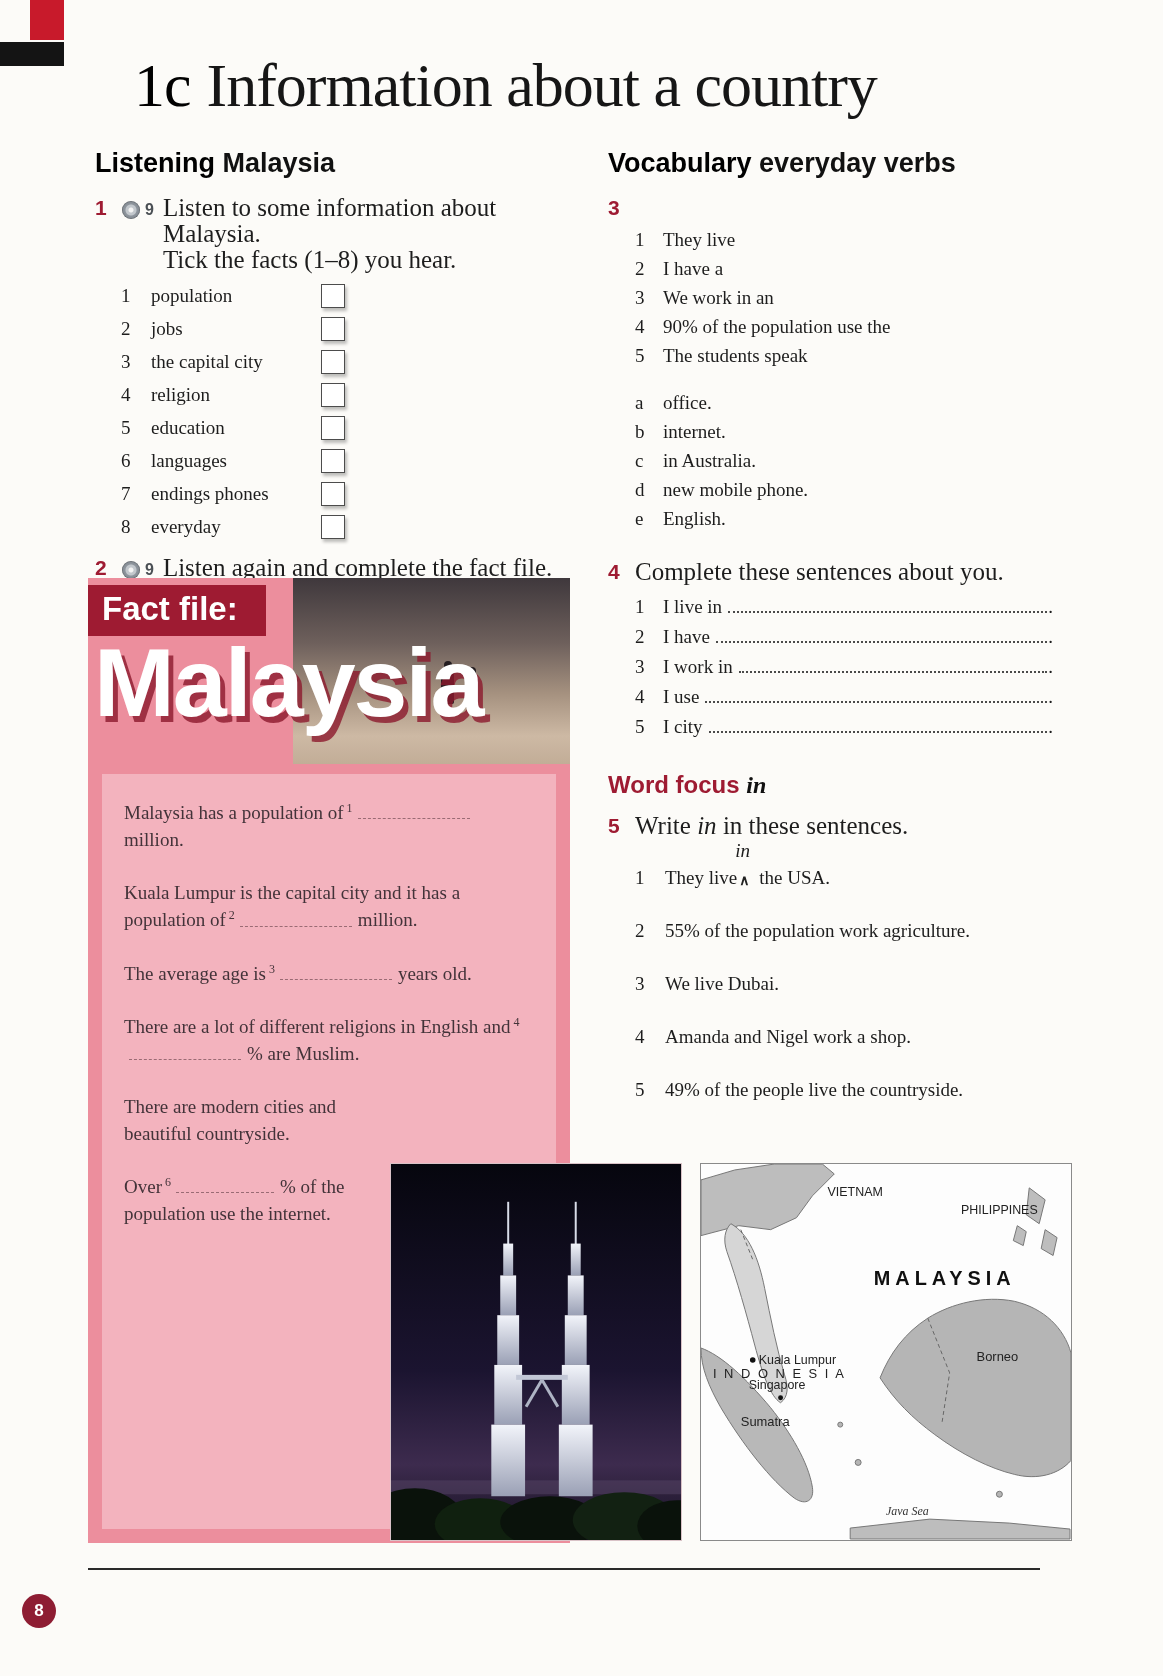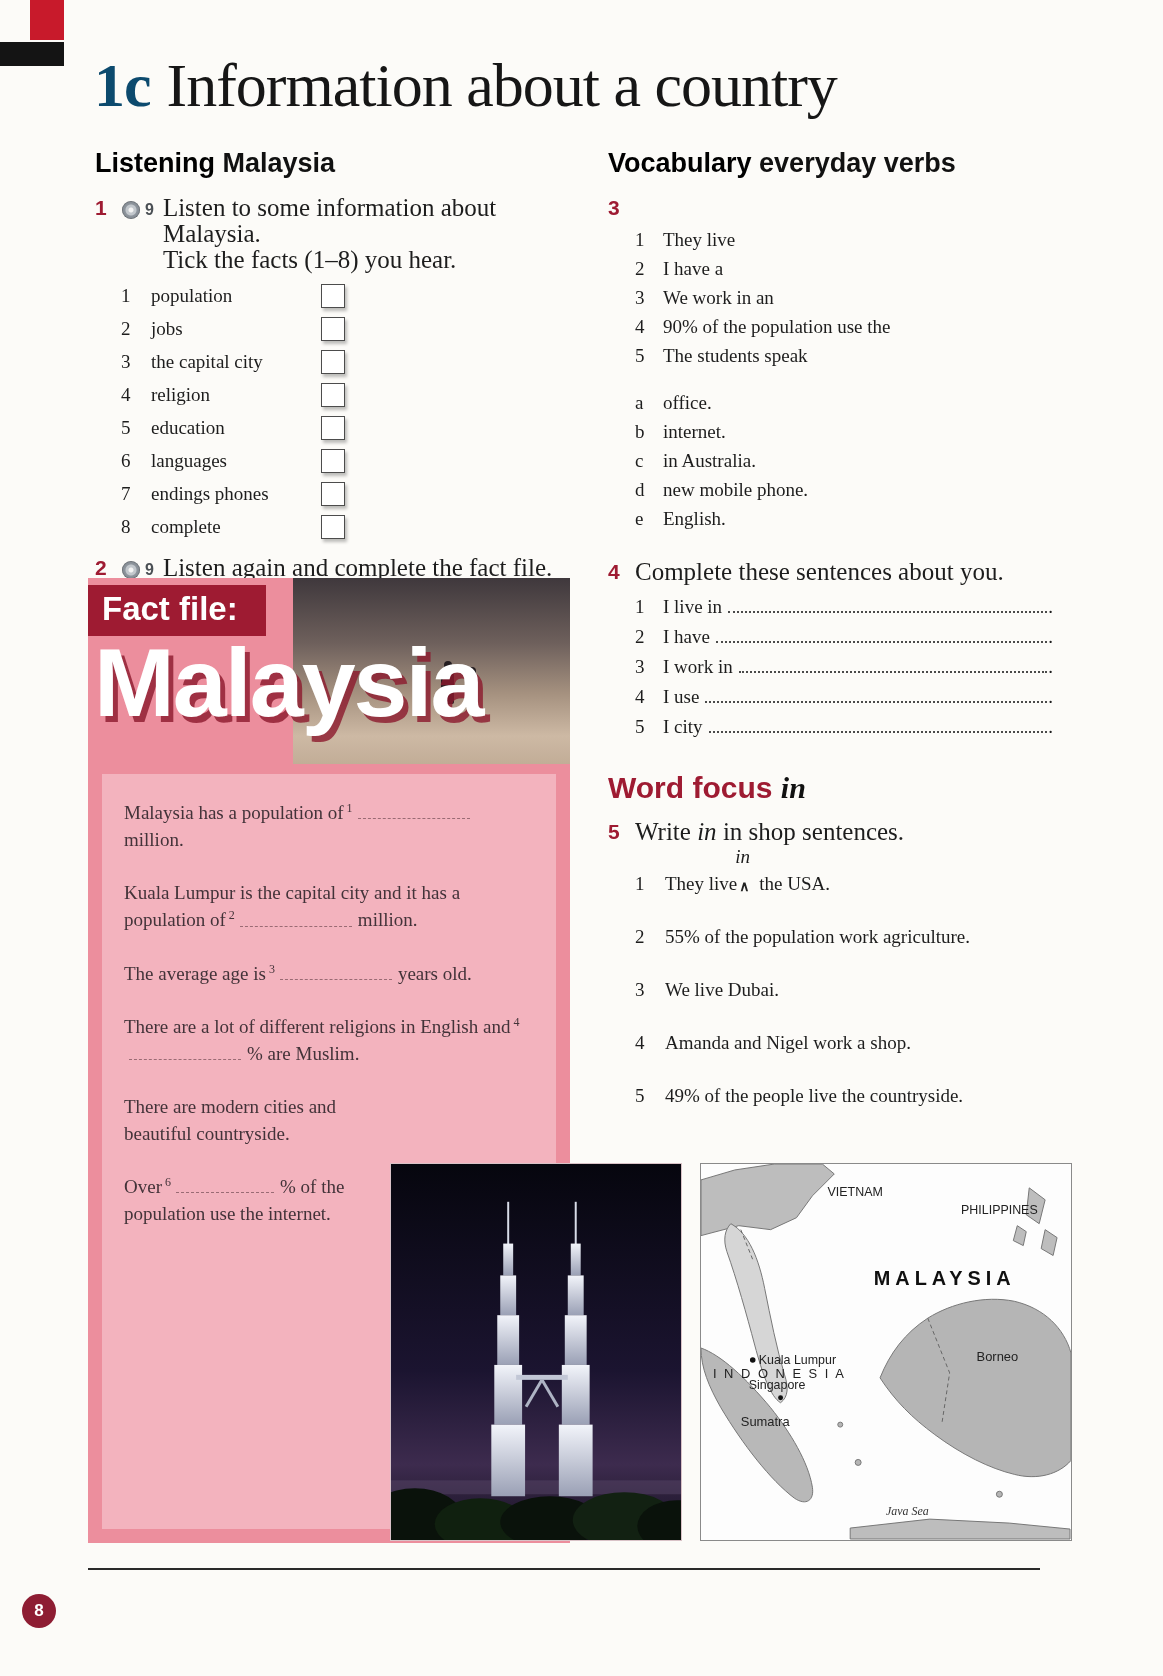--- a/index.html
+++ b/index.html
@@ -3,25 +3,25 @@
 <meta charset="utf-8">
 <style>
   html,body{margin:0;padding:0;background:#d8d8d8;}
   .page{position:relative;width:1163px;height:1676px;background:#fcfbf8;overflow:hidden;
         font-family:"Liberation Serif",serif;color:#1d1d1d;}
   
   .corner-red{position:absolute;left:30px;top:0;width:34px;height:40px;background:#c81a2b;}
   .corner-black{position:absolute;left:0;top:42px;width:64px;height:24px;background:#141414;}
   
   .title{position:absolute;left:94px;top:50px;font-size:62px;letter-spacing:-1px;color:#161616;white-space:nowrap;}
-  .title .unit{color:#0c4a6e;font-weight:bold;margin-right:16px;}
+  .title .unit{color:#000000;font-weight:normal;margin-right:16px;margin-left:40px;}
   
   .col-head{font-family:"Liberation Sans",sans-serif;font-weight:bold;font-size:27px;color:#111;margin:0 0 16px 0;}
   .col-head .accent{color:#000000;}
-  .wf-head{font-family:"Liberation Sans",sans-serif;font-weight:bold;font-size:30px;color:#111;margin:28px 0 14px 0;}
+  .wf-head{font-family:"Liberation Sans",sans-serif;font-weight:bold;font-size:24px;color:#111;margin:28px 0 14px 0;}
   .wf-head .accent{color:#9e1b32;}
   .wf-head .wf-in{font-family:"Liberation Serif",serif;font-style:italic;}
   
   .exnum{font-family:"Liberation Sans",sans-serif;font-weight:bold;font-size:21px;color:#9e1b32;width:27px;flex:0 0 27px;}
   .exh{display:flex;align-items:flex-start;font-size:19px;line-height:26px;margin-bottom:6px;}
   .audio-wrap{display:flex;align-items:center;gap:5px;margin-right:9px;padding-top:2px;flex:0 0 auto;}
   .audio{display:inline-block;width:18px;height:18px;border-radius:50%;
          background:radial-gradient(circle at 50% 50%, #f4f4f4 0 2px, #c2c7cc 3px 5px, #8d949c 6px 8px, #6b727a 9px);
          box-shadow:inset 0 0 2px rgba(0,0,0,.45);}
   .track{font-family:"Liberation Sans",sans-serif;font-weight:bold;font-size:16px;color:#4a4f54;}
@@ -143,21 +143,21 @@
         <span class="cr-label">languages</span>
         <span class="checkbox"></span>
       </div>
       <div class="checkrow">
         <span class="cr-num">7</span>
         <span class="cr-label">endings phones</span>
         <span class="checkbox"></span>
       </div>
       <div class="checkrow">
         <span class="cr-num">8</span>
-        <span class="cr-label">complete</span>
+        <span class="cr-label">everyday</span>
         <span class="checkbox"></span>
       </div>
     </div>
 
     <div class="exh ex2row">
       <span class="exnum">2</span>
       <span class="audio-wrap">
         <span class="audio"></span>
         <span class="track">9</span>
       </span>
@@ -375,21 +375,21 @@
     <div class="wf-head">
       <span class="accent">Word focus</span>
       <span class="wf-in">in</span>
     </div>
 
     <div class="exh">
       <span class="exnum">5</span>
       <span class="instr-wrap">
         <span>Write</span>
         <i>in</i>
-        <span>in shop sentences.</span>
+        <span>in these sentences.</span>
       </span>
     </div>
 
     <div class="ex5list">
       <div class="ex5row">
         <span class="ln">1</span>
         <span>
           <span>They live</span><span class="insert"><span class="ins-word">in</span><span class="ins-caret">∧</span></span><span>the USA.</span>
         </span>
       </div>

